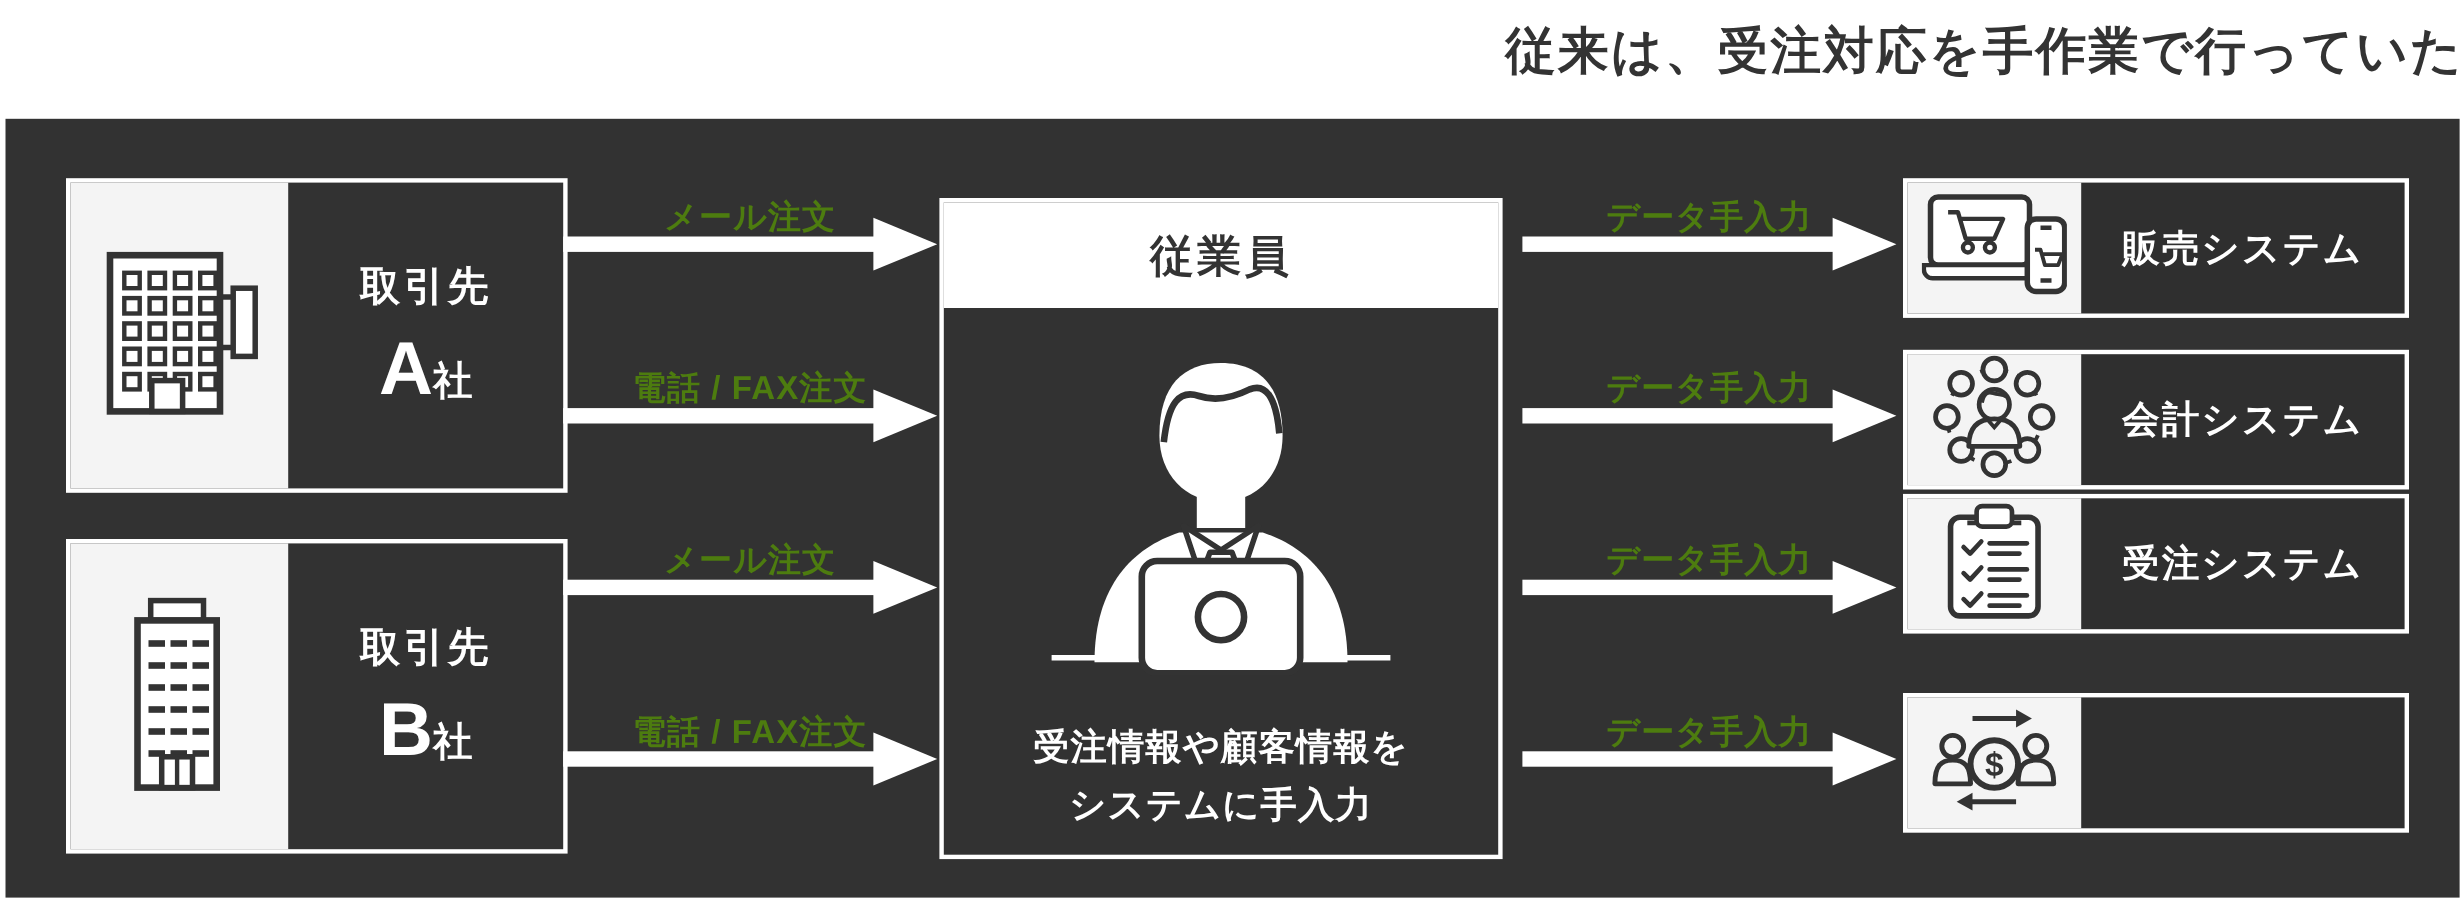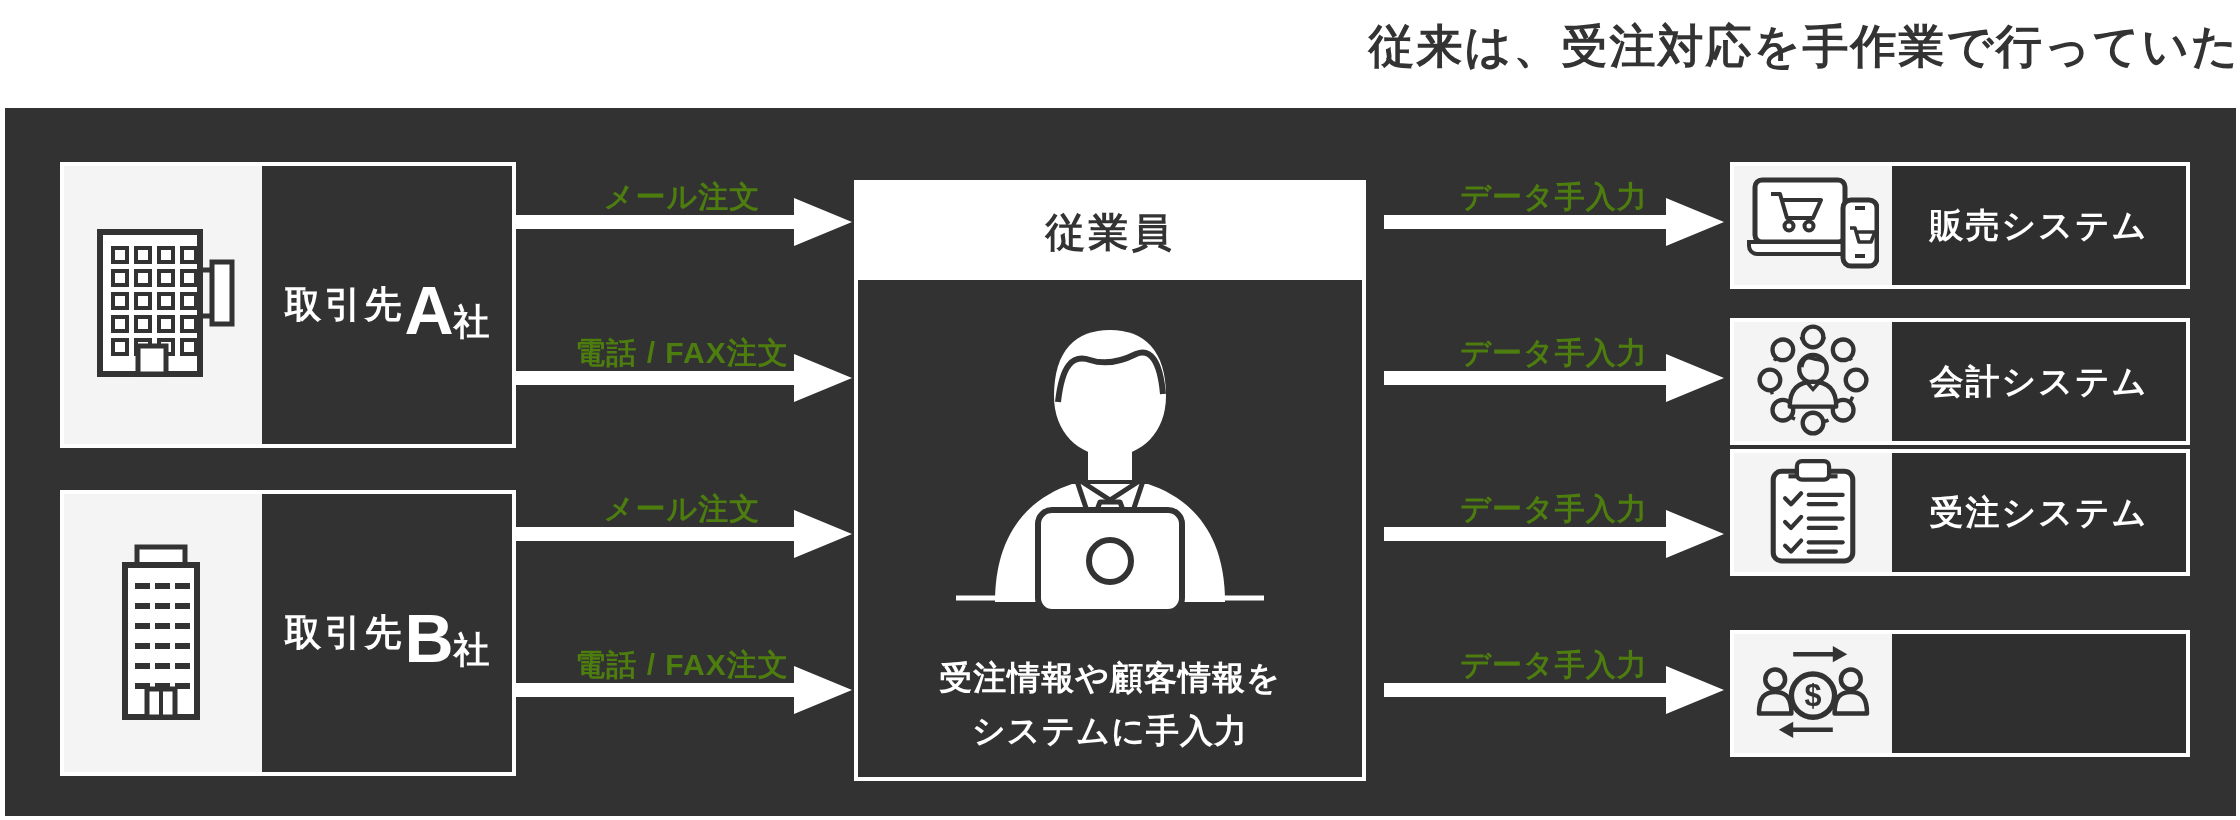--- a/index.html
+++ b/index.html
@@ -15,21 +15,21 @@
   
   .panel{
     position:absolute;left:5px;top:108px;width:2231px;height:708px;background:#323232;
   }
   
   .company{
     position:absolute;left:60px;width:448px;height:278px;
     border:4px solid #ffffff;display:flex;background:#323232;box-sizing:content-box;
   }
   .company-icon-area{width:198px;background:#f4f4f4;display:flex;align-items:center;justify-content:center;}
-  .company-label-area{flex:1;display:flex;align-items:center;justify-content:center;color:#ffffff;}
+  .company-label-area{flex:1;display:flex;flex-direction:column;align-items:center;justify-content:center;color:#ffffff;}
   .company-top{font-size:37px;font-weight:800;letter-spacing:3px;}
   .company-big-line{display:flex;align-items:baseline;margin-top:10px;}
   .company-big{font-size:68px;font-weight:800;}
   .company-small{font-size:36px;font-weight:800;}
   
   .employee{
     position:absolute;left:854px;top:180px;width:512px;height:601px;
     border:4px solid #ffffff;background:#323232;display:flex;flex-direction:column;box-sizing:border-box;
   }
   .employee-header{

